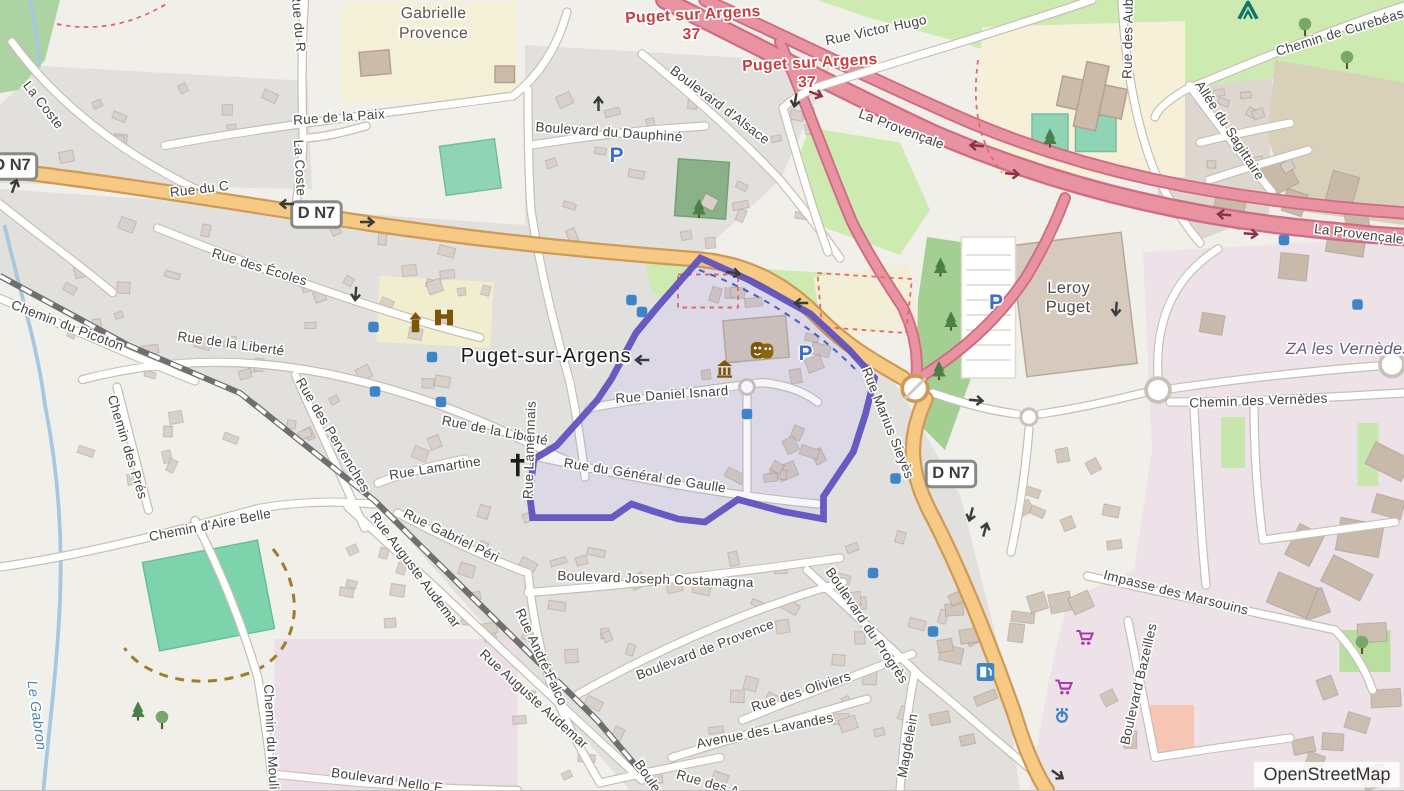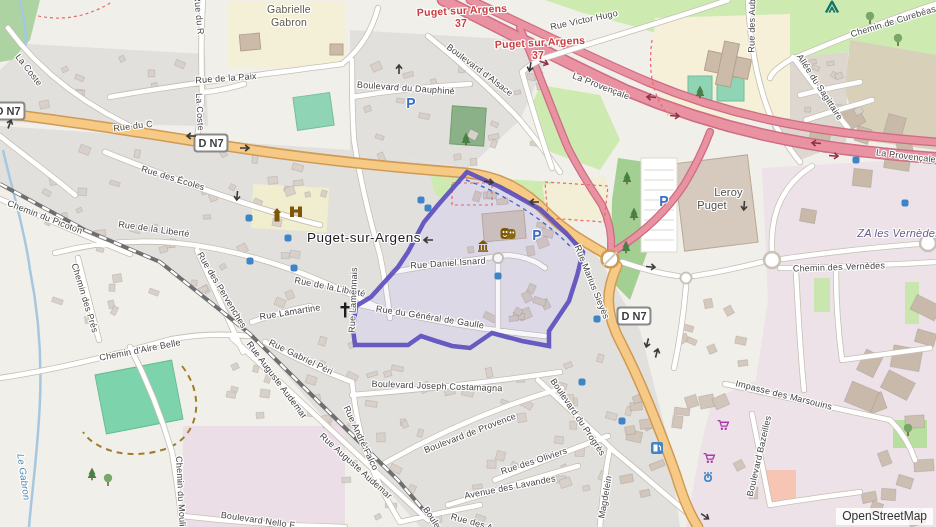--- a/index.html
+++ b/index.html
@@ -369,21 +369,21 @@
       <path d="M652,40 C648,70 652,95 668,115"></path>
       <path d="M38,16 C68,22 92,14 112,2"></path>
       <path d="M452,183 h40 v22 h-40 Z"></path>
     </g>
 
     <path d="M467,172 L500,187 L540,209 L566,233 L583,252 L577,276 L569,301 L549,331 L549,346 L522,341 L492,333 L470,348 L452,346 L436,341 L421,336 L408,345 L355,345 L353,329 L356,306 L371,297 L398,267 L408,252 L424,222 L438,205 Z" fill="rgba(90,76,190,0.05)" stroke="#5a4cbe" stroke-width="4.5" stroke-opacity="0.9" stroke-linejoin="miter"></path>
   </svg>
 
   <div id="labels">
       <div class="lb area" style="left: 289px; top: 9px; --r: 0deg;">Gabrielle</div>
-      <div class="lb area" style="left: 289px; top: 22px; --r: 0deg;">Gabron</div>
+      <div class="lb area" style="left: 289px; top: 22px; --r: 0deg;">Provence</div>
       <div class="lb st" style="left: 29px; top: 70px; --r: 52deg;">La Coste</div>
       <div class="lb st" style="left: 199px; top: 15px; --r: 85deg;">Rue du R</div>
       <div class="lb st" style="left: 200px; top: 112px; --r: 87deg;">La Coste</div>
       <div class="lb st" style="left: 226px; top: 78px; --r: -4deg;">Rue de la Paix</div>
       <div class="lb st" style="left: 133px; top: 126px; --r: -7deg;">Rue du C</div>
       <div class="lb st" style="left: 173px; top: 178px; --r: 17deg;">Rue des Écoles</div>
       <div class="lb st" style="left: 45px; top: 217px; --r: 21deg;">Chemin du Picoton</div>
       <div class="lb st" style="left: 154px; top: 229px; --r: 8deg;">Rue de la Liberté</div>
       <div class="lb st" style="left: 330px; top: 287px; --r: 11deg;">Rue de la Liberté</div>
       <div class="lb st" style="left: 85px; top: 298px; --r: 73deg;">Chemin des Prés</div>
@@ -395,21 +395,21 @@
       <div class="lb st" style="left: 430px; top: 317px; --r: 9deg;">Rue du Général de Gaulle</div>
       <div class="lb st" style="left: 592px; top: 282px; --r: 68deg;">Rue Marius Sieyès</div>
       <div class="lb st" style="left: 406px; top: 88px; --r: 4deg;">Boulevard du Dauphiné</div>
       <div class="lb st" style="left: 480px; top: 70px; --r: 37deg;">Boulevard d'Alsace</div>
       <div class="lb st" style="left: 584px; top: 20px; --r: -12deg;">Rue Victor Hugo</div>
       <div class="lb st" style="left: 601px; top: 86px; --r: 21deg;">La Provençale</div>
       <div class="lb st" style="left: 906px; top: 156px; --r: 7deg;">La Provençale</div>
       <div class="lb st" style="left: 898px; top: 20px; --r: -17deg;">Chemin de Curebéasse</div>
       <div class="lb st" style="left: 752px; top: 14px; --r: -89deg;">Rue des Aubrèdes</div>
       <div class="lb st" style="left: 820px; top: 87px; --r: 57deg;">Allée du Sagittaire</div>
-      <div class="lb poiname" style="left: 714px; top: 192px; padding-left: 29px; --r: 0deg;">Leroy</div>
+      <div class="lb poiname" style="left: 698px; top: 192px; padding-left: 29px; --r: 0deg;">Leroy</div>
       <div class="lb poiname" style="left: 712px; top: 205px; --r: 0deg;">Puget</div>
       <div class="lb landuse" style="left: 899px; top: 233px; --r: 0deg;">ZA les Vernèdes</div>
       <div class="lb st" style="left: 839px; top: 267px; --r: -2deg;">Chemin des Vernèdes</div>
       <div class="lb junction" style="left: 462px; top: 10px; --r: -3deg;">Puget sur Argens</div>
       <div class="lb junction" style="left: 461px; top: 23px; --r: 0deg;">37</div>
       <div class="lb junction" style="left: 540px; top: 42px; --r: -3deg;">Puget sur Argens</div>
       <div class="lb junction" style="left: 538px; top: 55px; --r: 0deg;">37</div>
       <div class="lb st" style="left: 140px; top: 350px; --r: -11deg;">Chemin d'Aire Belle</div>
       <div class="lb water" style="left: 24px; top: 477px; --r: 82deg;">Le Gabron</div>
       <div class="lb st" style="left: 301px; top: 357px; --r: 26deg;">Rue Gabriel Péri</div>

